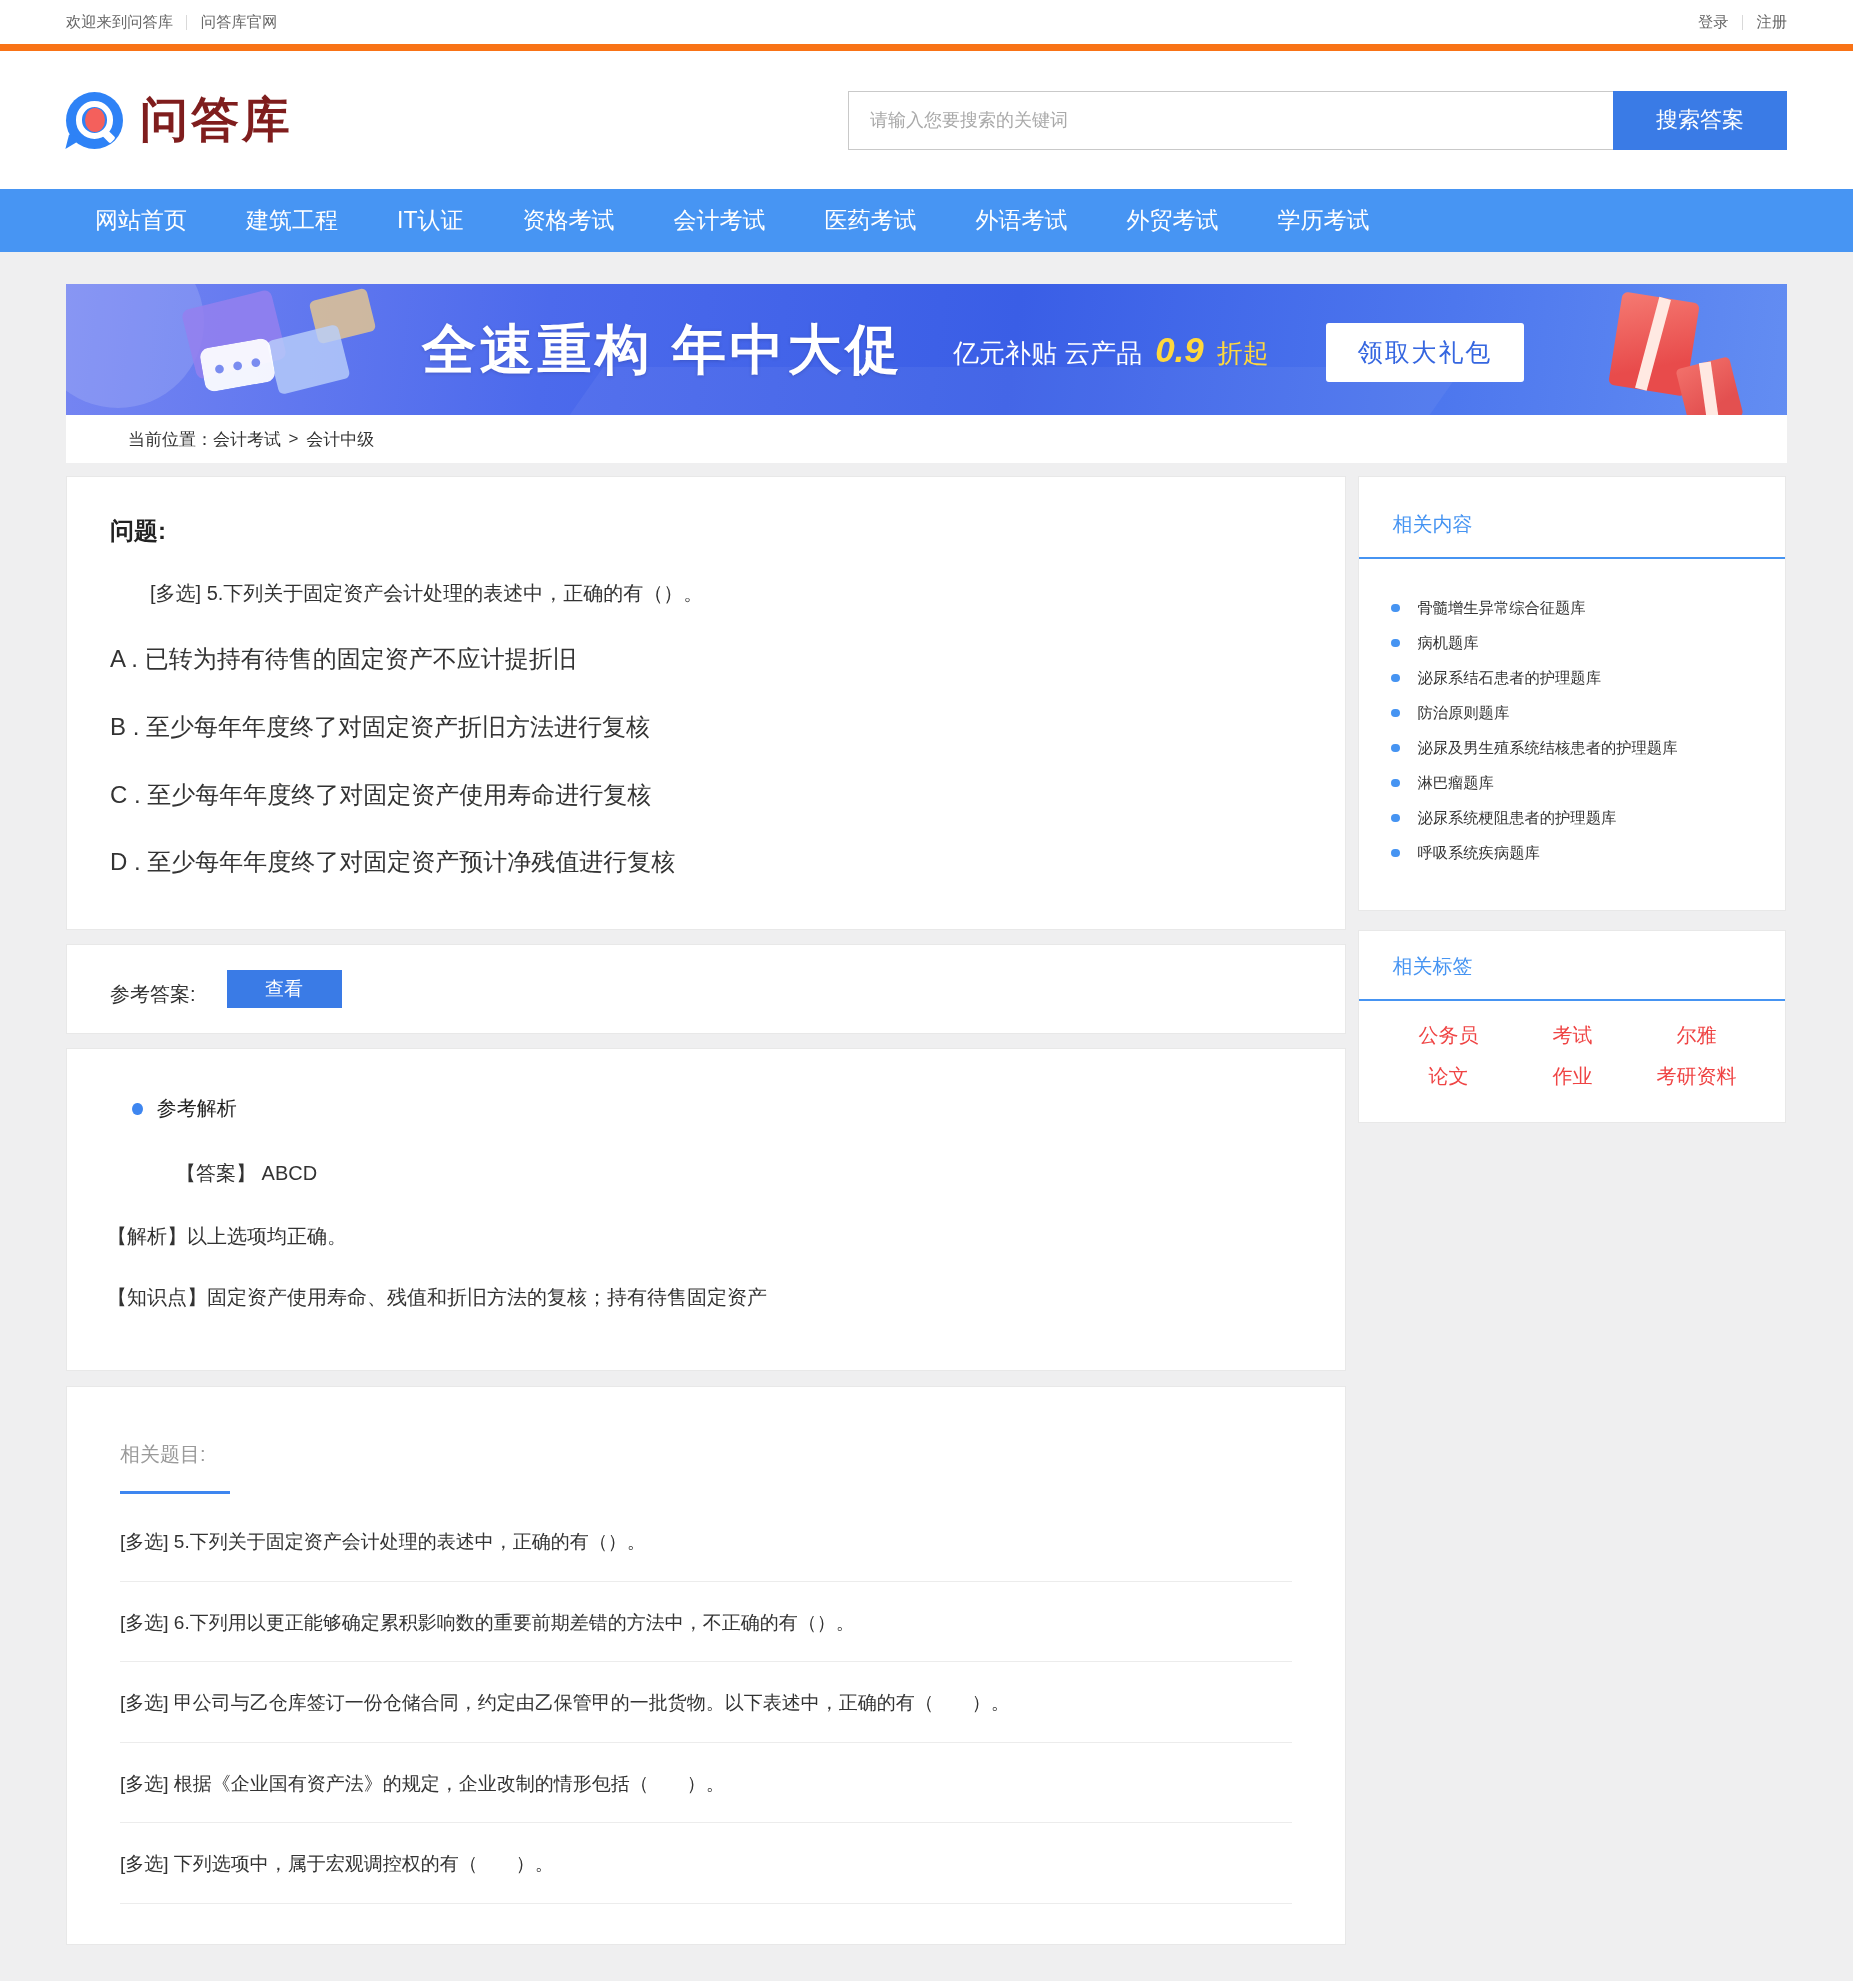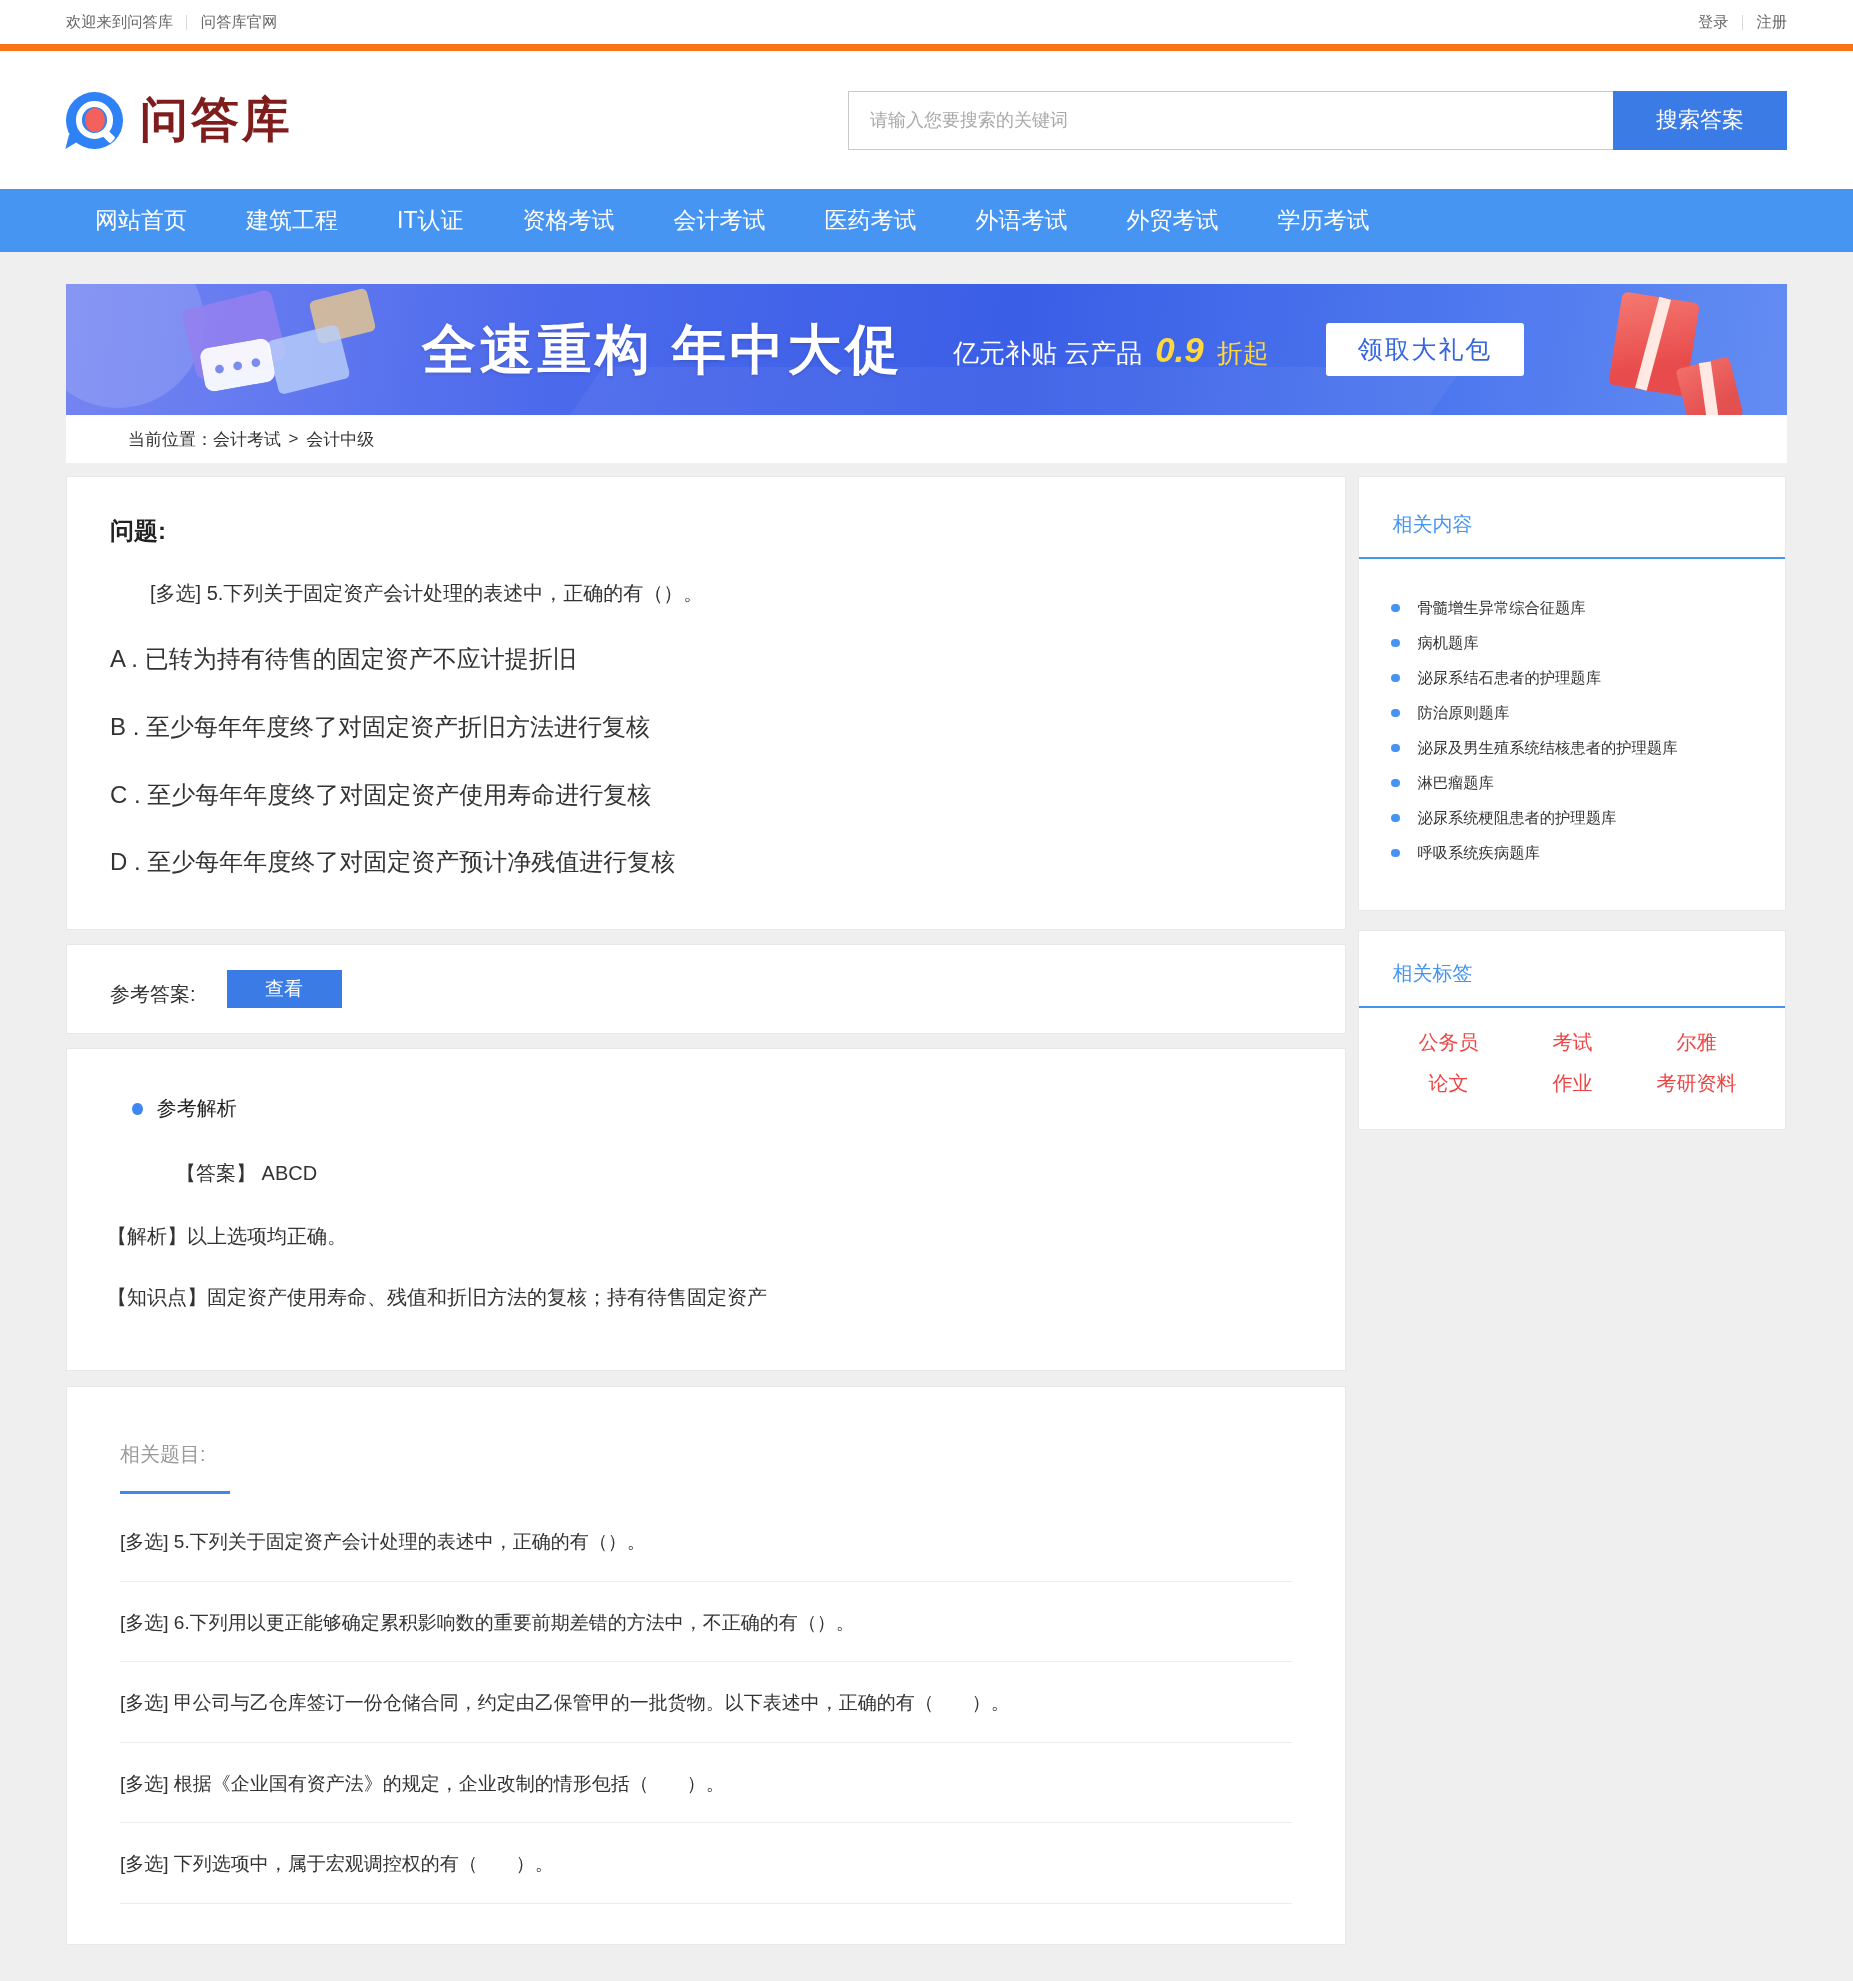--- a/index.html
+++ b/index.html
@@ -50,21 +50,21 @@
   .art-rect3 { position:absolute; left:247px; top:9.6px; width:59px; height:44px; background:rgba(226,196,146,.85); transform:rotate(-14deg); border-radius:5.7px; }
   .art-bubble { position:absolute; left:136px; top:59px; width:71px; height:44px; border-radius:9.6px; transform:rotate(-10deg);
     background:radial-gradient(circle at 24% 52%, #7a8cf0 3.8px, transparent 4.8px),
                radial-gradient(circle at 50% 52%, #7a8cf0 3.8px, transparent 4.8px),
                radial-gradient(circle at 76% 52%, #7a8cf0 3.8px, transparent 4.8px), rgba(255,255,255,.92); }
   .art-sweep { position:absolute; left:497px; bottom:-67px; width:860px; height:115px; background:rgba(255,255,255,.05); transform:skewX(-35deg); }
   .banner-title { position:absolute; left:356px; top:50%; transform:translateY(-50%); color:#fff; font-size:54px; font-weight:900; letter-spacing:3.8px; white-space:nowrap; text-shadow:0 1.9px 3.8px rgba(0,0,40,.18); }
   .banner-sub { position:absolute; left:887px; top:50%; transform:translateY(-50%); color:#fff; font-size:26px; white-space:nowrap; }
   .banner-sub .hl-num { color:#ffd83d; font-size:35px; font-weight:bold; font-style:italic; margin:0 5.7px; }
   .banner-sub .hl { color:#ffd83d; }
-  .banner-btn { position:absolute; left:1260px; top:39px; width:198px; height:53px; background:#fff; color:#3566e0;
+  .banner-btn { position:absolute; left:1260px; top:39px; width:198px; height:59px; background:#fff; color:#3566e0;
     font-size:25px; border:none; border-radius:2.9px; cursor:pointer; font-family:inherit; letter-spacing:1.9px; }
   .gift1 { position:absolute; right:94px; top:13.4px; width:78px; height:94px; border-radius:5.7px; transform:rotate(9deg);
     background:linear-gradient(160deg,#f57a72,#e84b4b 70%); }
   .gift1::before, .gift2::before { content:''; position:absolute; left:50%; top:0; bottom:0; width:12.4px; margin-left:-6.7px; background:#ffe9e2; transform:rotate(6deg); }
   .gift2 { position:absolute; right:50px; bottom:-7.6px; width:55px; height:61px; border-radius:4.8px; transform:rotate(-14deg);
     background:linear-gradient(160deg,#f2706a,#e35050 70%); }
 
   
   .breadcrumb { background:#fff; height:48px; display:flex; align-items:center; padding-left:62px; font-size:17px; color:#333; }
   .breadcrumb a { color:#333; text-decoration:none; }
@@ -100,21 +100,21 @@
   .related-underline { width:110px; height:2.9px; background:#3e86f0; margin-top:23px; }
   .rel-list { margin-top:7.6px; }
   .rel-item { padding:27px 0 25px; border-bottom:1px solid #ececec; font-size:19px; line-height:1.45; color:#333; cursor:pointer; }
 
   
   .side-title { color:#4694f2; font-size:20px; padding:34px 33px 19px; }
   .side-hr { height:1.9px; background:#4694f2; }
   .side-list { padding:31px 29px 40px; margin:0; list-style:none; }
   .side-list li { position:relative; padding-left:29px; font-size:15.3px; color:#333; line-height:35px; cursor:pointer; white-space:nowrap; overflow:hidden; }
   .side-list li .bullet { position:absolute; left:2.9px; top:13.4px; width:8.6px; height:8.6px; border-radius:50%; background:#4694f2; }
-  .tags-card .side-title { padding-top:29px; }
+  .tags-card .side-title { padding-top:22px; }
   .tags { display:grid; grid-template-columns:repeat(3,1fr); row-gap:13.4px; padding:21px 27px 32.5px; text-align:center; }
   .tags span { font-size:20px; color:#ef4444; cursor:pointer; }
 </style>
 </head>
 <body>
 
 <div class="topbar">
   <div class="container">
     <div>
       <a href="#">欢迎来到问答库</a><span class="sep"></span><a href="#">问答库官网</a>

